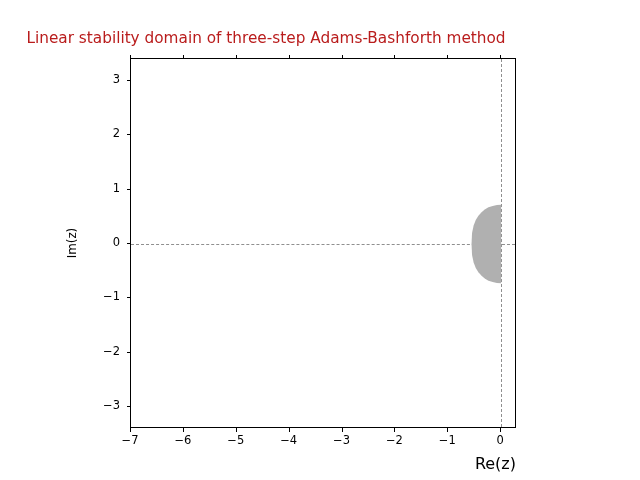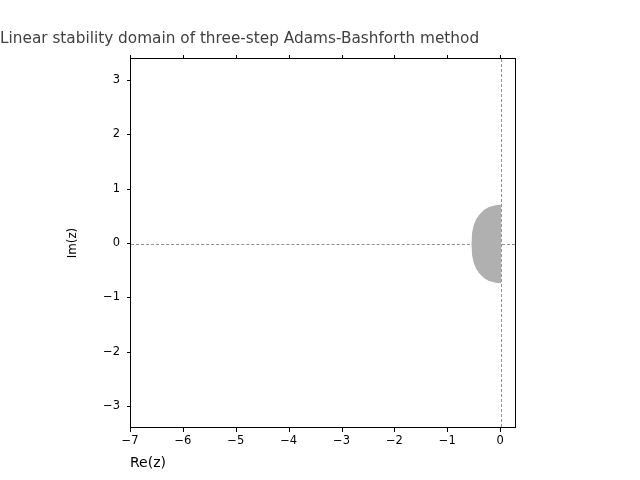--- a/index.html
+++ b/index.html
@@ -19,23 +19,23 @@
     left: 0; top: 0;
     width: 640px;
     height: 480px;
     background: #ffffff;
   }
   #chart-title {
     position: absolute;
     left: 0;
     top: 29px;
     width: 532px;
-    text-align: left;
+    text-align: center;
     font-size: 15.3px;
-    color: #404040;
+    color: #b91c1c;
     letter-spacing: 0px;
     white-space: nowrap;
   }
   
   #plot-area {
     position: absolute;
     left: 130px;
     top: 58px;
     width: 386px;
     height: 370px;
@@ -104,22 +104,22 @@
     text-align: right;
     width: 40px;
     margin-top: -8px;
     padding-right: 0;
   }
   #xlabel {
     position: absolute;
     left: 130px;
     width: 386px;
     top: 454px;
-    text-align: left;
-    font-size: 14px;
+    text-align: right;
+    font-size: 16px;
     color: #000000;
   }
   #ylabel {
     position: absolute;
     left: 72px;
     top: 243px;
     font-size: 11.8px;
     color: #000000;
     transform: translate(-50%, -50%) rotate(-90deg);
     transform-origin: center center;

